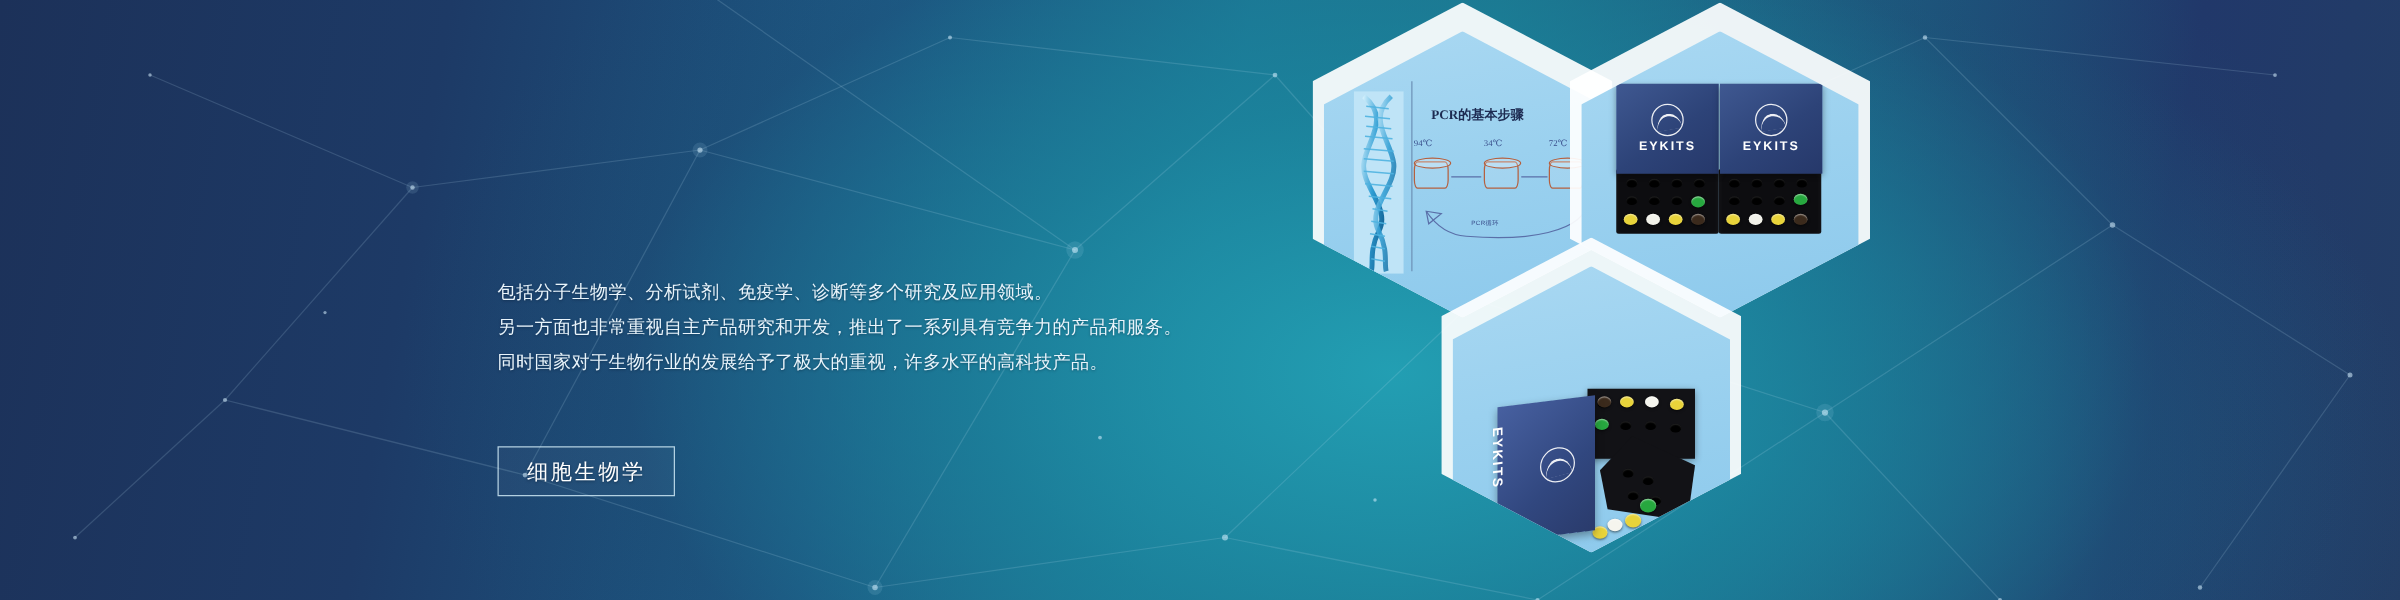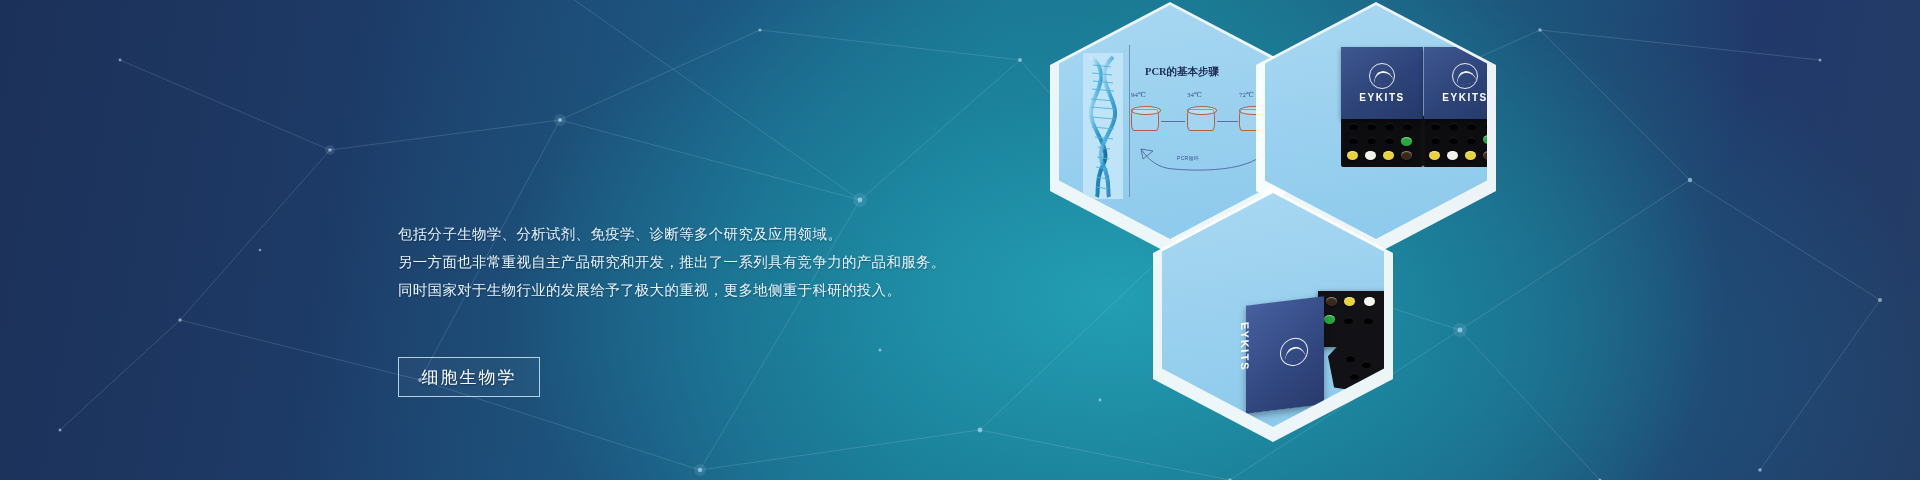--- a/index.html
+++ b/index.html
@@ -69,21 +69,21 @@
 
   
   #hexes { position:absolute; left:1030px; top:-8px; width:560px; height:496px; }
   .hex {
     position:absolute;
     -webkit-clip-path:polygon(50% 0%,100% 25%,100% 75%,50% 100%,0% 75%,0% 25%);
     clip-path:polygon(50% 0%,100% 25%,100% 75%,50% 100%,0% 75%,0% 25%);
   }
   .hex-outer { background:rgba(255,255,255,0.92); }
   .hex-inner {
-    position:absolute; left:9px; top:3px;
+    position:absolute; left:9px; top:23px;
     width:calc(100% - 18px); height:calc(100% - 18px);
     -webkit-clip-path:polygon(50% 0%,100% 25%,100% 75%,50% 100%,0% 75%,0% 25%);
     clip-path:polygon(50% 0%,100% 25%,100% 75%,50% 100%,0% 75%,0% 25%);
     background:linear-gradient(170deg,#a9d8f2 0%,#9bd1ef 45%,#8cc9ec 100%);
     overflow:hidden;
   }
   #hex1 { left:20px;  top:10px;  width:240px; height:252px; }
   #hex2 { left:226px; top:10px;  width:240px; height:252px; }
   #hex3 { left:123px; top:198px; width:240px; height:252px; }
 
@@ -111,21 +111,21 @@
     font-family:"Liberation Serif","DejaVu Serif",serif;
   }
   .arrow-h { position:absolute; height:1px; background:#5a6fa8; }
   .pcr-cycle-lbl {
     position:absolute; font-size:5px; color:#3a4f8c;
     letter-spacing:0.3px; white-space:nowrap;
   }
   .axis-v { position:absolute; width:1px; background:#6f93b8; }
 
   
-  .kit-scene { position:absolute; inset:0;margin-left:48px; }
+  .kit-scene { position:absolute; inset:0; }
   .rack {
     position:absolute; background:#0d0d10; border-radius:2px;
     box-shadow:inset 0 2px 5px rgba(255,255,255,0.06);
   }
   .kitbox {
     position:absolute;
     background:linear-gradient(145deg,#3f5891 0%,#2d4378 55%,#26386a 100%);
     box-shadow:0 2px 5px rgba(0,0,0,0.35);
     display:flex; flex-direction:column; align-items:center; justify-content:center;
   }
@@ -253,21 +253,21 @@
     </g>
   </svg>
 
   <div id="content">
 
 
 
     <div id="para">
       <p>包括分子生物学、分析试剂、免疫学、诊断等多个研究及应用领域。</p>
       <p>另一方面也非常重视自主产品研究和开发，推出了一系列具有竞争力的产品和服务。</p>
-      <p>同时国家对于生物行业的发展给予了极大的重视，更多地侧重于科研的投入。</p>
+      <p>同时国家对于生物行业的发展给予了极大的重视，许多水平的高科技产品。</p>
     </div>
 
     <div id="more-btn">
       <span class="lbl">细胞生物学</span>
     </div>
   </div>
 
   <div id="hexes">
 
     <div class="hex hex-outer" id="hex1">

